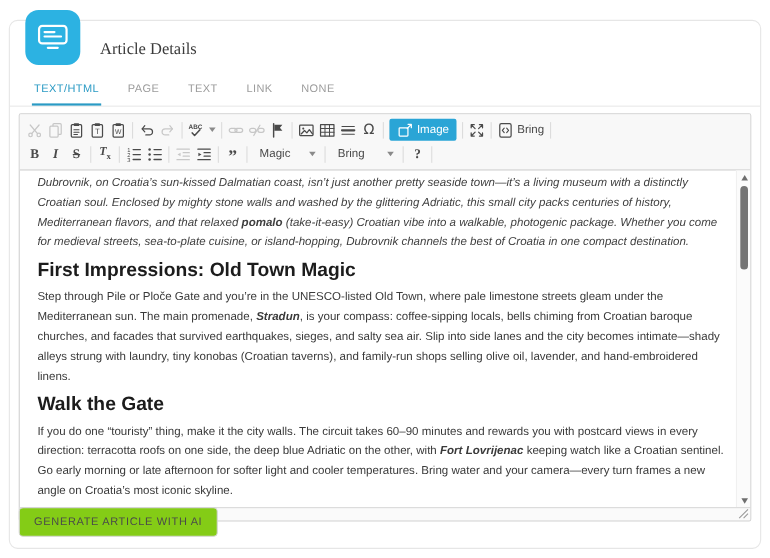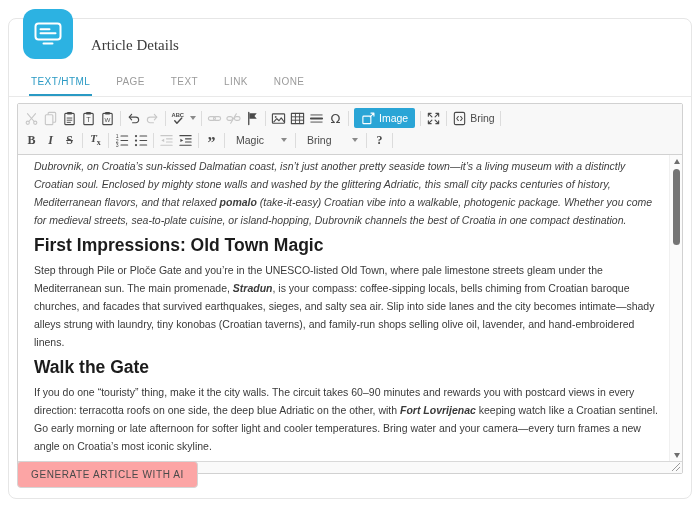--- a/index.html
+++ b/index.html
@@ -52,21 +52,21 @@
   .vscroll { position:absolute; top:0; right:0; bottom:0; width:13px; background:#fbfbfb; border-left:1px solid #f0f0f0; }
   .sb-arrow { position:absolute; left:0; width:13px; height:12px; display:flex; align-items:center; justify-content:center; }
   .sb-up { top:0; } .sb-down { bottom:0; }
   .tri-up { width:0; height:0; border-left:3.5px solid transparent; border-right:3.5px solid transparent; border-bottom:5px solid #6e6e6e; }
   .tri-down { width:0; height:0; border-left:3.5px solid transparent; border-right:3.5px solid transparent; border-top:5px solid #6e6e6e; }
   .sb-thumb { position:absolute; left:3px; top:14px; width:7px; height:76px; background:#757575; border-radius:4px; }
 
   .ed-footer { height:12px; background:#fafafa; border-top:1px solid #d9d9d9; position:relative; }
   .resize-handle { position:absolute; right:1px; bottom:1px; width:10px; height:10px; }
 
-  .gen-btn { position:absolute; left:8px; bottom:10px; background:#fca5a5; border:1px solid #d5d5d5;
+  .gen-btn { position:absolute; left:8px; bottom:10px; background:#84cc16; border:1px solid #d5d5d5;
     border-radius:4px; padding:7px 13px; font-size:10px; letter-spacing:.6px; color:#4a4a4a; cursor:pointer;
     font-family:"Liberation Sans","DejaVu Sans",sans-serif; }
 </style>
 </head>
 <body>
 
 <div class="card">
 
   <div class="hdr">
     <div class="app-icon">

